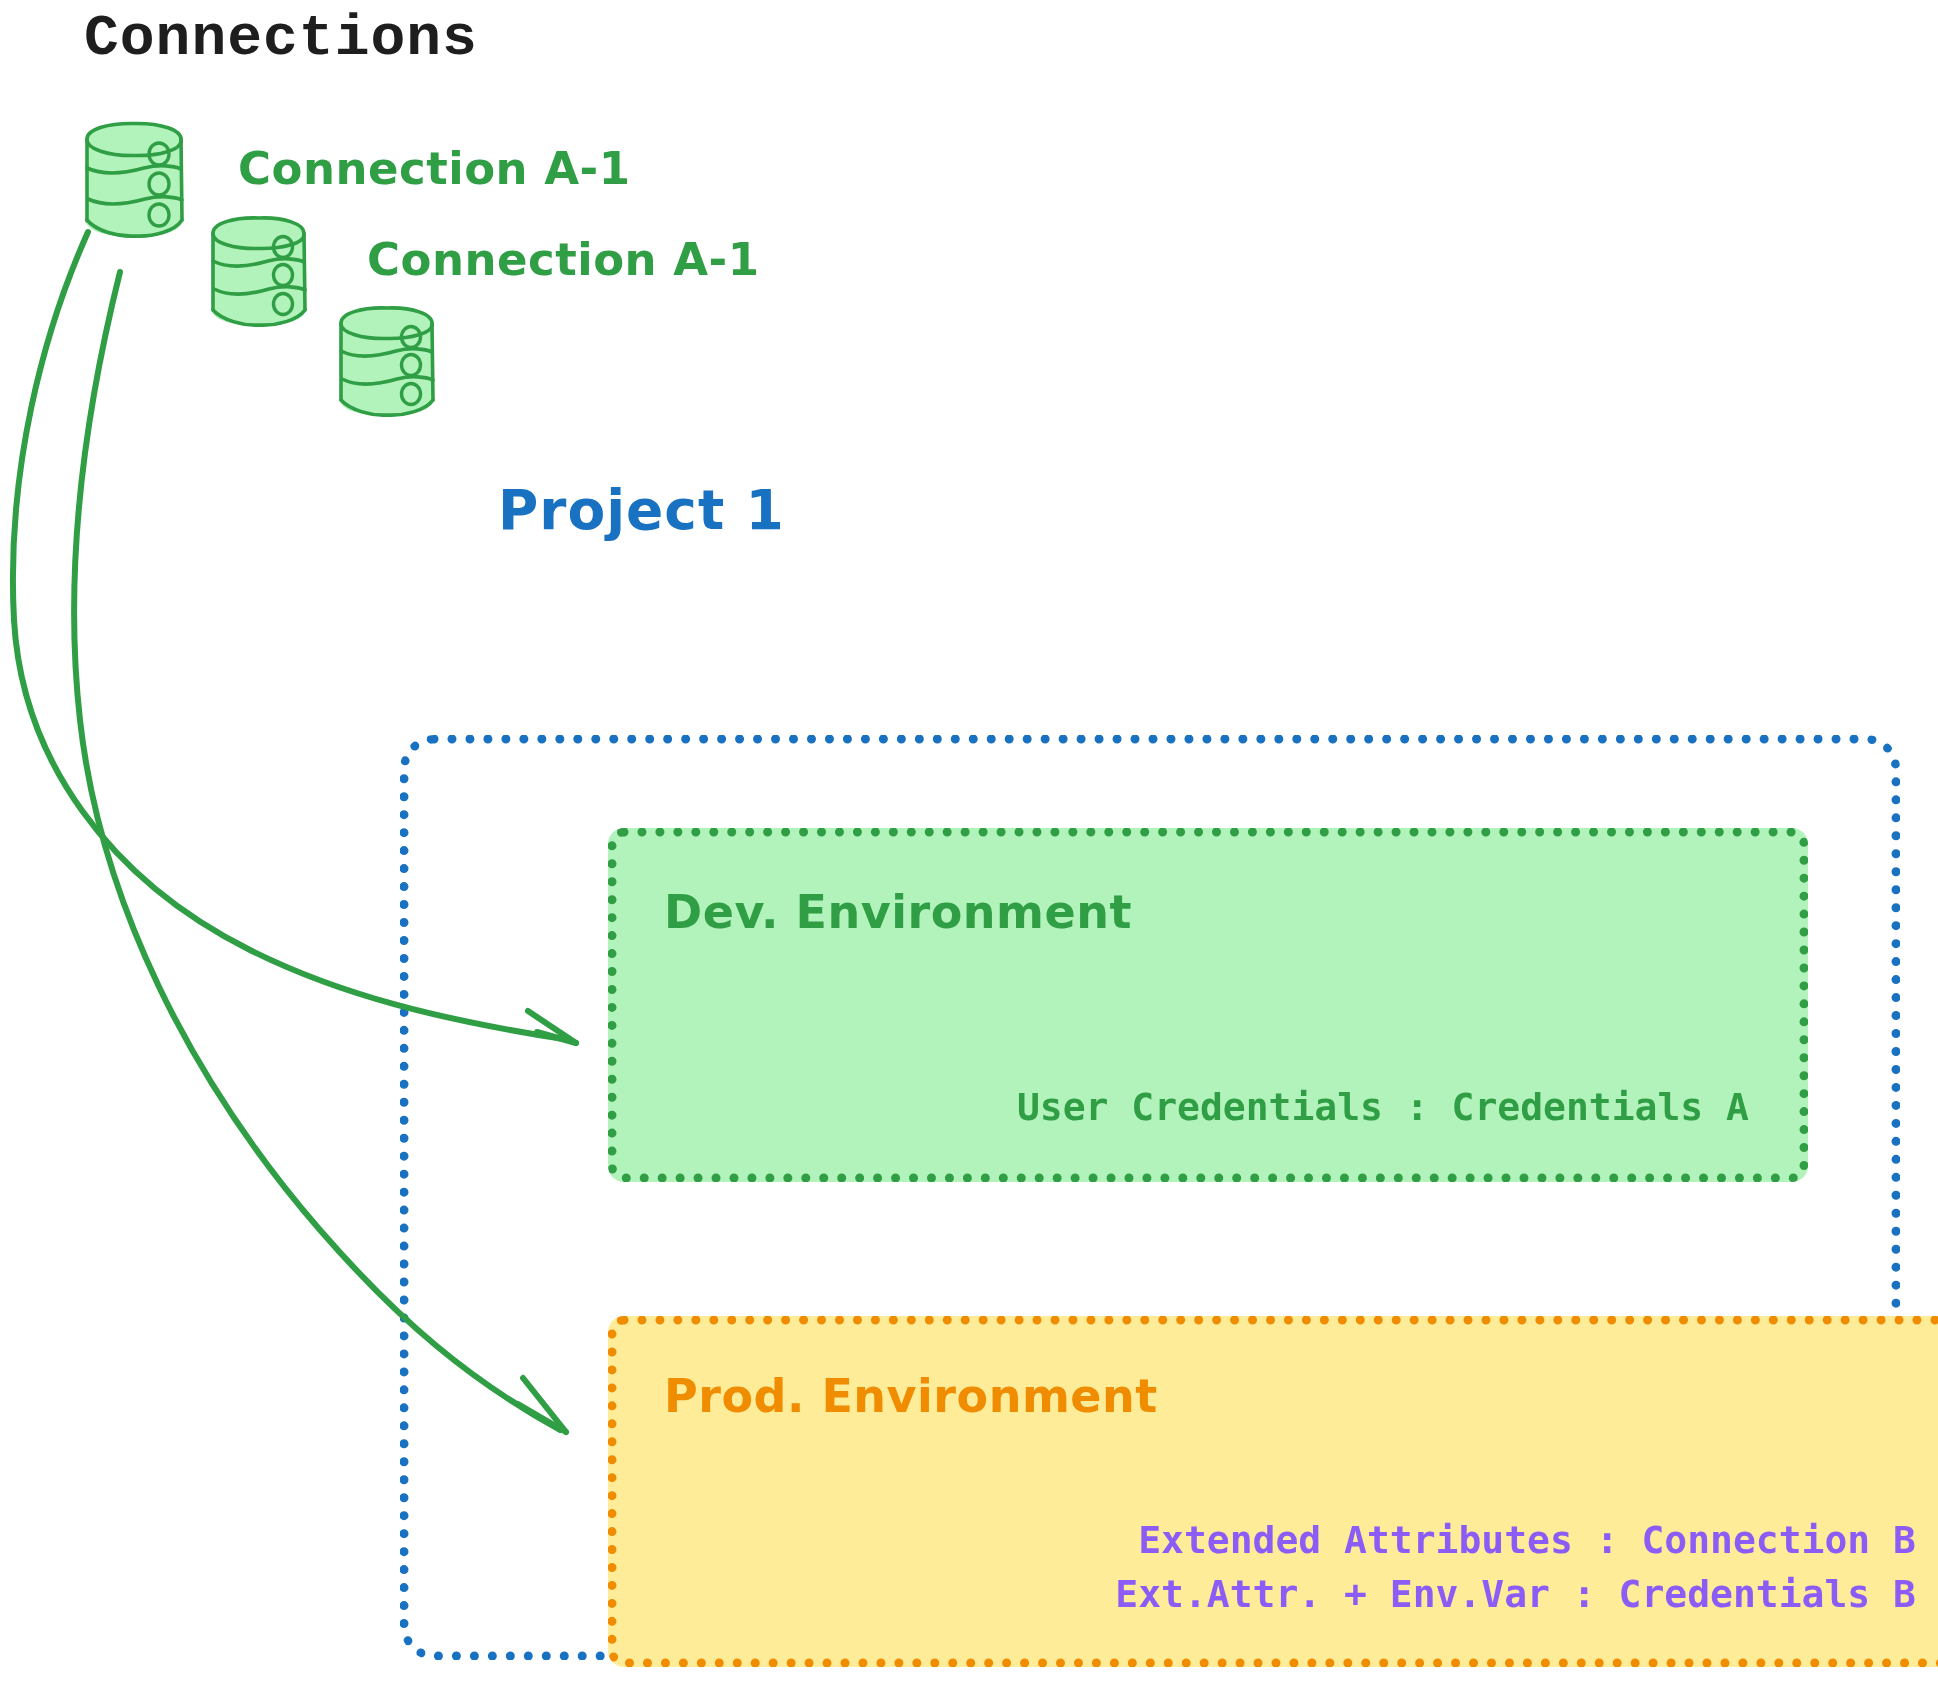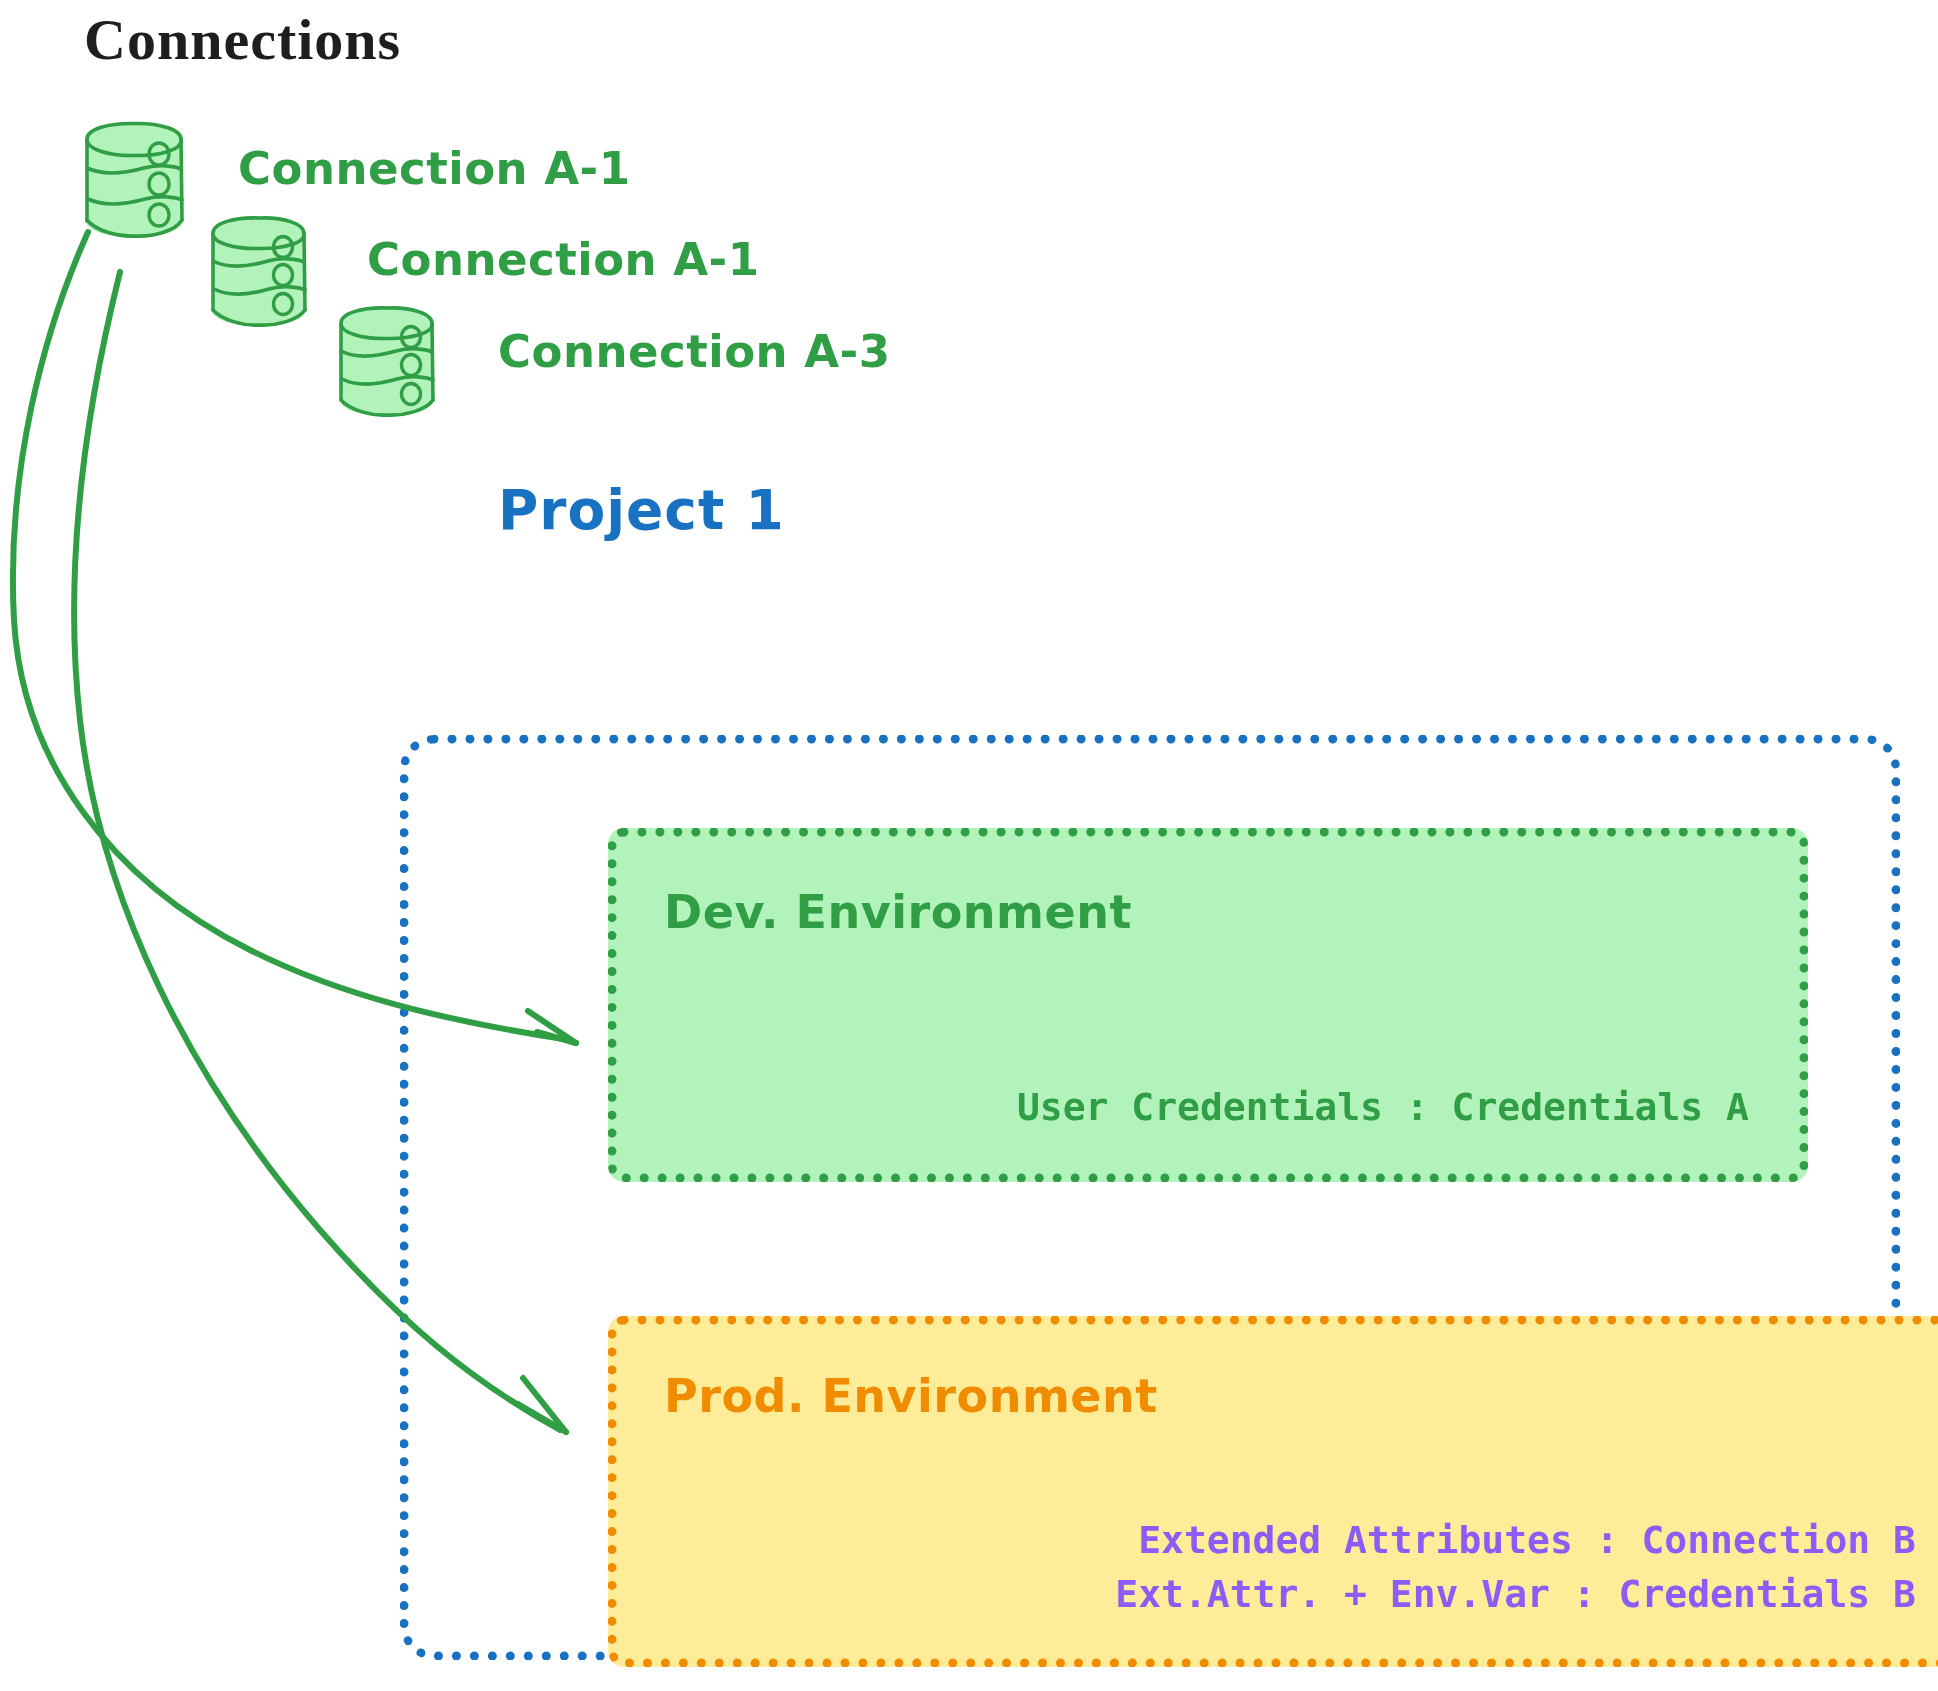--- a/index.html
+++ b/index.html
@@ -14,21 +14,21 @@
     background: #ffffff;
     overflow: hidden;
     font-family: "DejaVu Sans", sans-serif;
   }
 
   
   .page-title {
     position: absolute;
     left: 84px;
     top: 6px;
-    font-family: Liberation Serif, serif;
+    font-family: Liberation Mono, monospace;
     font-size: 58px;
     font-weight: 700;
     color: #1e1e1e;
     letter-spacing: 1px;
     white-space: nowrap;
   }
 
   
   .conn-label {
     position: absolute;
@@ -185,21 +185,20 @@
       <path d="M9 76 C25 84, 47 81, 64 76 C79 72, 93 74, 100 77" stroke="#2f9e44" stroke-width="3.6" fill="none" stroke-linecap="round"></path>
       <path d="M8 97 C17 107, 38 113, 54 112 C72 113, 93 107, 100 97" stroke="#2f9e44" stroke-width="3.6" fill="none" stroke-linecap="round"></path>
       <ellipse cx="78" cy="34" rx="9.5" ry="10.5" stroke="#2f9e44" stroke-width="3.4" fill="none"></ellipse>
       <ellipse cx="78" cy="62" rx="9.5" ry="10.5" stroke="#2f9e44" stroke-width="3.4" fill="none"></ellipse>
       <ellipse cx="78" cy="91" rx="9.5" ry="10.5" stroke="#2f9e44" stroke-width="3.4" fill="none"></ellipse>
     </svg>
   </div>
 
   <div class="conn-label conn-label-1">Connection A-1</div>
   <div class="conn-label conn-label-2">Connection A-1</div>
-  <div class="conn-label conn-label-3">Connection A-3</div>
 
   <div class="project-title">Project 1</div>
 
   <div class="project-box"></div>
 
   <div class="env-box env-dev">
     <div class="env-title env-title-dev">Dev. Environment</div>
     <div class="attr-block attr-dev">User Credentials : Credentials A</div>
   </div>
 

